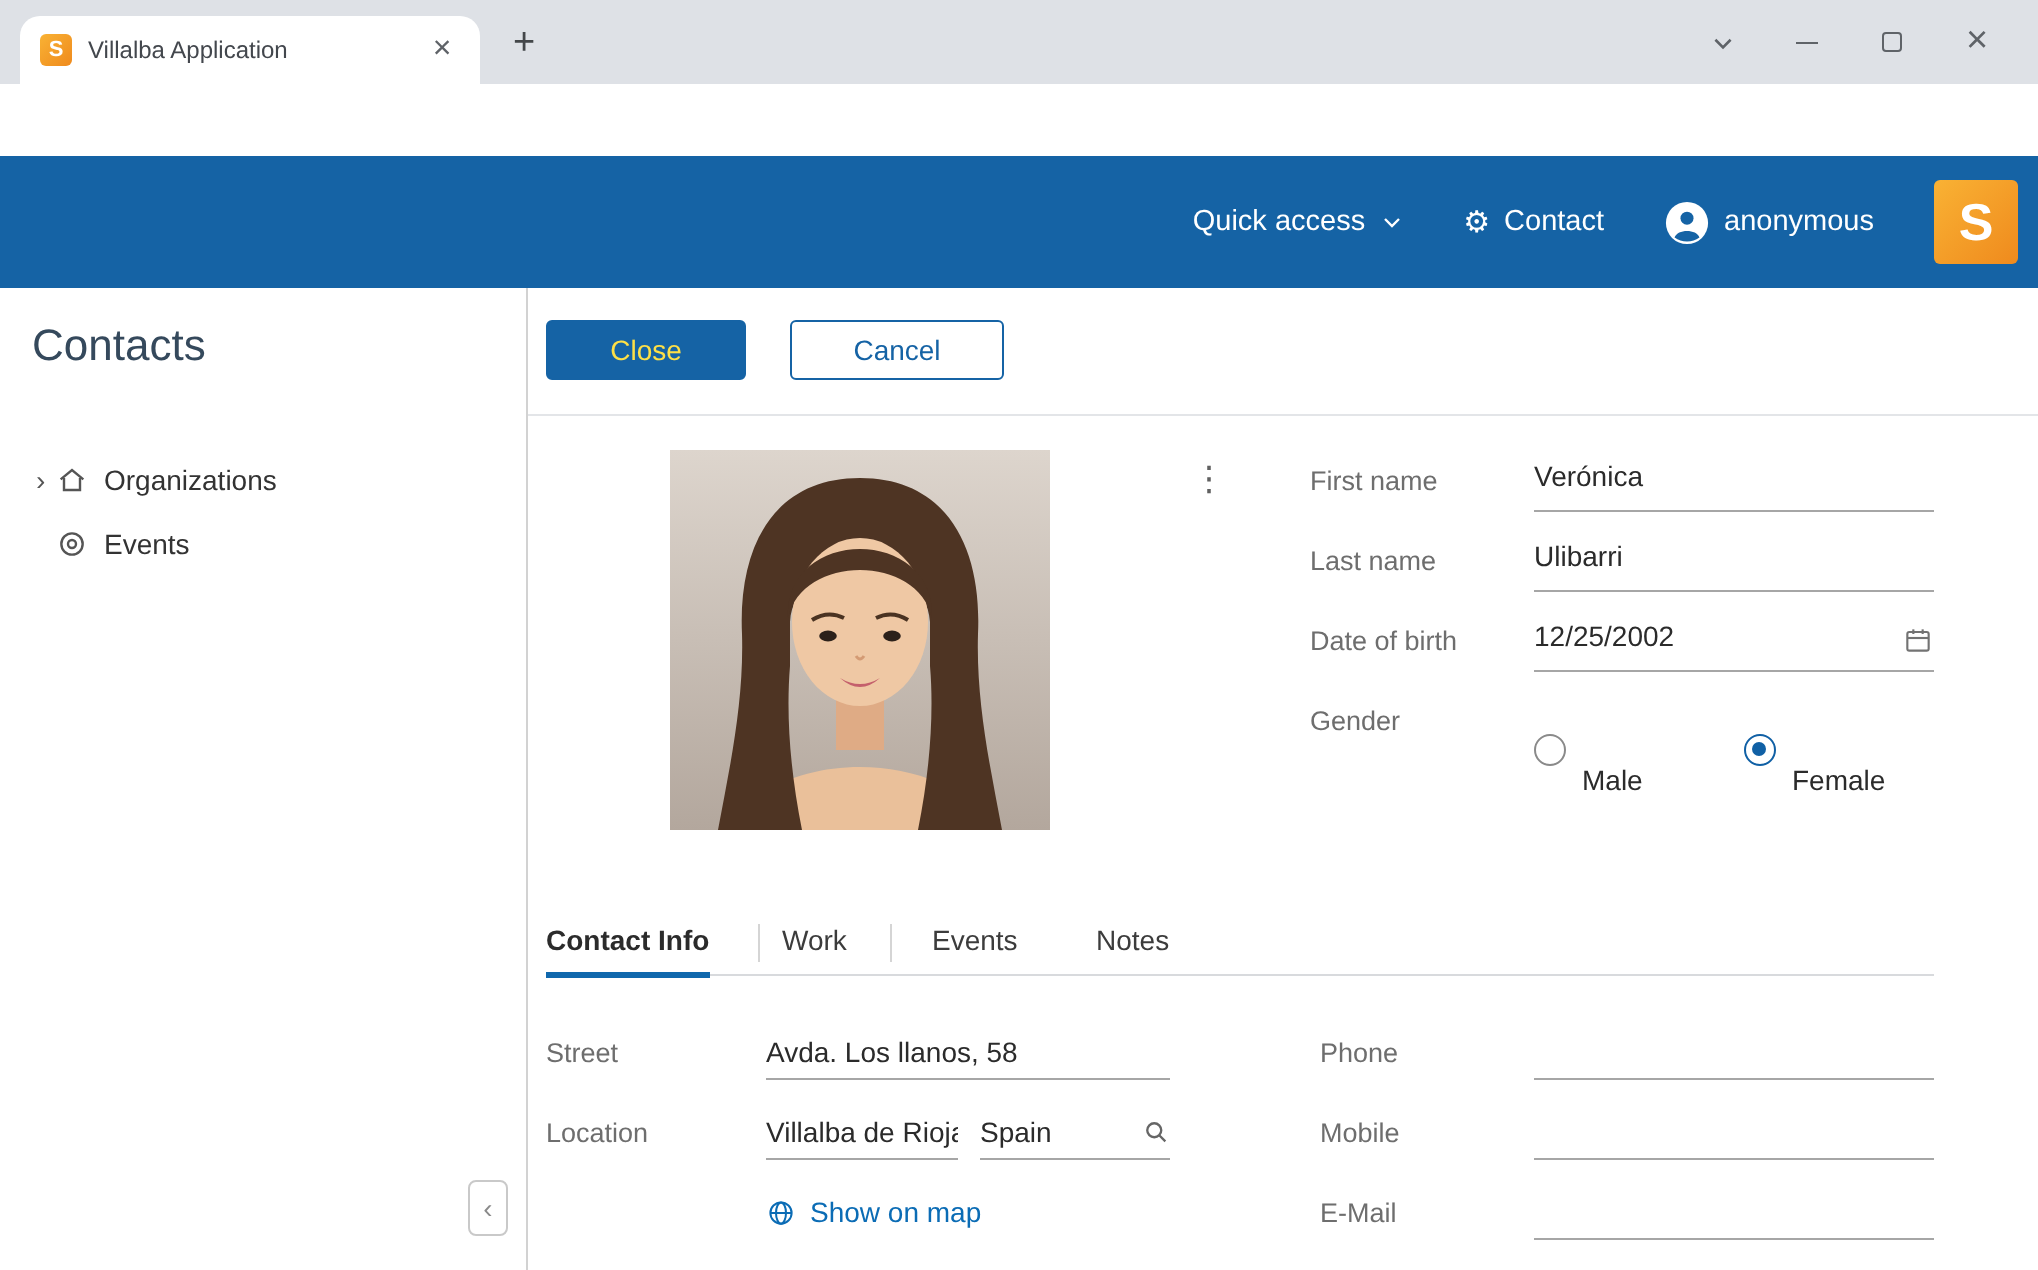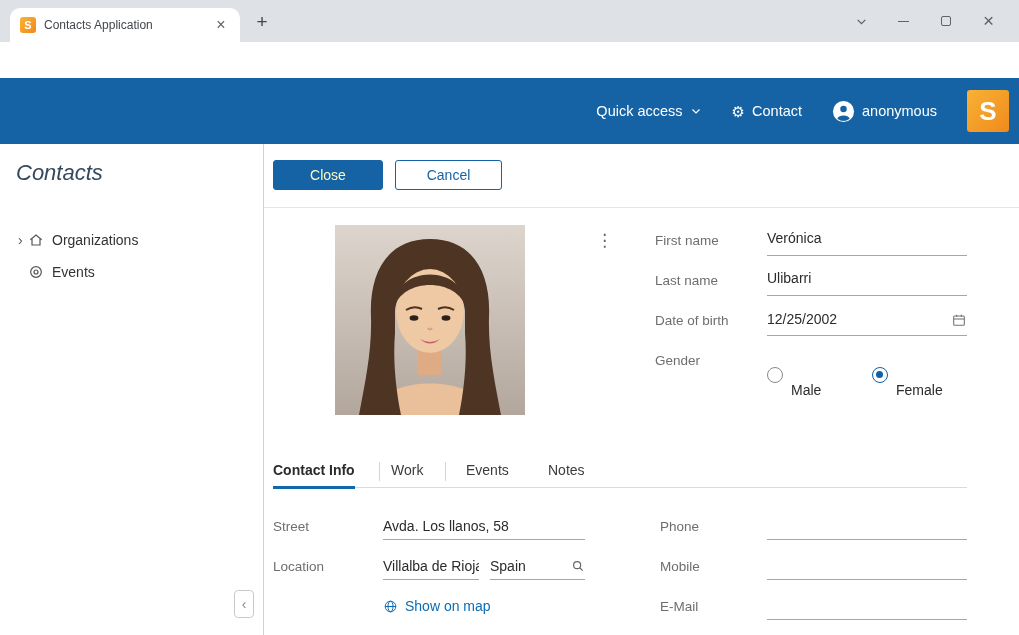--- a/index.html
+++ b/index.html
@@ -47,36 +47,36 @@
   .vt-sub { position:absolute; left:18px; top:29px; font-size:12.5px; color:#6c6c6c; }
   .vt-close { position:absolute; right:12px; top:6px; font-size:18px; color:#707070; }
   .hdr-right { position:absolute; right:10px; top:0; height:66px; display:flex; align-items:center; gap:30px; color:#fff; }
   .hdr-item { display:flex; align-items:center; gap:7px; font-size:14.5px;justify-content:flex-end; }
   .gear { font-size:15px; line-height:15px; }
   .logo { width:42px; height:42px; border-radius:3px; background:linear-gradient(135deg,#f9b234,#ef8a1d);
           display:flex; align-items:center; justify-content:center; color:#fff; font-size:26px; font-weight:bold; }
 
   
   .sidebar { position:absolute; left:0; top:144px; width:264px; height:491px; background:#fff; border-right:1px solid #d2d2d2; }
-  .sb-title { position:absolute; left:16px; top:16px; font-size:22px; color:#35495c;font-style:italic; }
+  .sb-title { position:absolute; left:16px; top:16px; font-size:22px; color:#35495c; }
   .tree { position:absolute; left:0; top:80px; width:264px; }
   .trow { height:32px; display:flex; align-items:center; font-size:14px; color:#333; }
   .trow-sel { background:#7c7c7c; color:#fff; }
   .texp { width:22px; padding-left:18px; font-size:14px; color:#555; line-height:14px; }
   .trow-sel .texp { color:#fff; }
   .ticon { width:24px; display:flex; align-items:center; justify-content:center; margin-left:2px; }
   .tlabel { margin-left:4px; }
   .collapse-handle { position:absolute; left:234px; top:446px; width:20px; height:28px; background:#fff;
                      border:1px solid #c9c9c9; border-radius:4px; display:flex; align-items:center; justify-content:center;
                      color:#8a8a8a; font-size:14px; z-index:5; }
 
   
   .main { position:absolute; left:264px; top:144px; width:755px; height:491px; background:#fff; }
   .btn { position:absolute; top:16px; height:30px; font-size:14px; border-radius:3px; font-family:inherit; }
-  .btn-primary { left:9px; width:110px; background:#1563a5; color:#fef9c3; border:1px solid #1563a5; }
+  .btn-primary { left:9px; width:100px; background:#1563a5; color:#fde047; border:1px solid #1563a5; }
   .btn-outline { left:131px; width:107px; background:#fff; color:#1563a5; border:1px solid #1563a5; }
   .main-divider { position:absolute; left:0; right:0; top:63px; height:1px; background:#e3e5e8; }
   .photo { position:absolute; left:71px; top:81px; width:190px; height:190px; overflow:hidden; }
   .form-menu { position:absolute; left:332px; top:86px; font-size:17px; color:#606060; }
 
   .frow { position:absolute; left:0; right:0; height:30px; }
   .flabel { position:absolute; left:391px; top:3px; font-size:13.5px; color:#6e6e6e; }
   .fvalue { position:absolute; left:503px; top:0; width:200px; height:26px; font-size:14px; color:#2b2b2b;
             border-bottom:1px solid #a6a6a6; white-space:nowrap; overflow:hidden; }
   .fv-wrap { position:absolute; left:503px; top:0; width:200px; height:26px; border-bottom:1px solid #a6a6a6; }
@@ -102,21 +102,21 @@
   .maplink { position:absolute; top:3px; display:flex; align-items:center; gap:7px; color:#0b6cb5; font-size:14px; }
 </style>
 </head>
 <body>
 
 <div class="screen">
 
   <div class="tabstrip">
     <div class="btab">
       <span class="favicon">S</span>
-      <span class="btab-title">Contacts Application</span>
+      <span class="btab-title">Villalba Application</span>
       <span class="btab-close">×</span>
     </div>
     <div class="newtab">+</div>
     <div class="winctl">
       <span class="wc">
         <svg width="13" height="13" viewBox="0 0 24 24" fill="none" stroke="#5f6368" stroke-width="2.4">
             <polyline points="5,9 12,16 19,9"></polyline>
           </svg>
       </span>
       <span class="wc">

